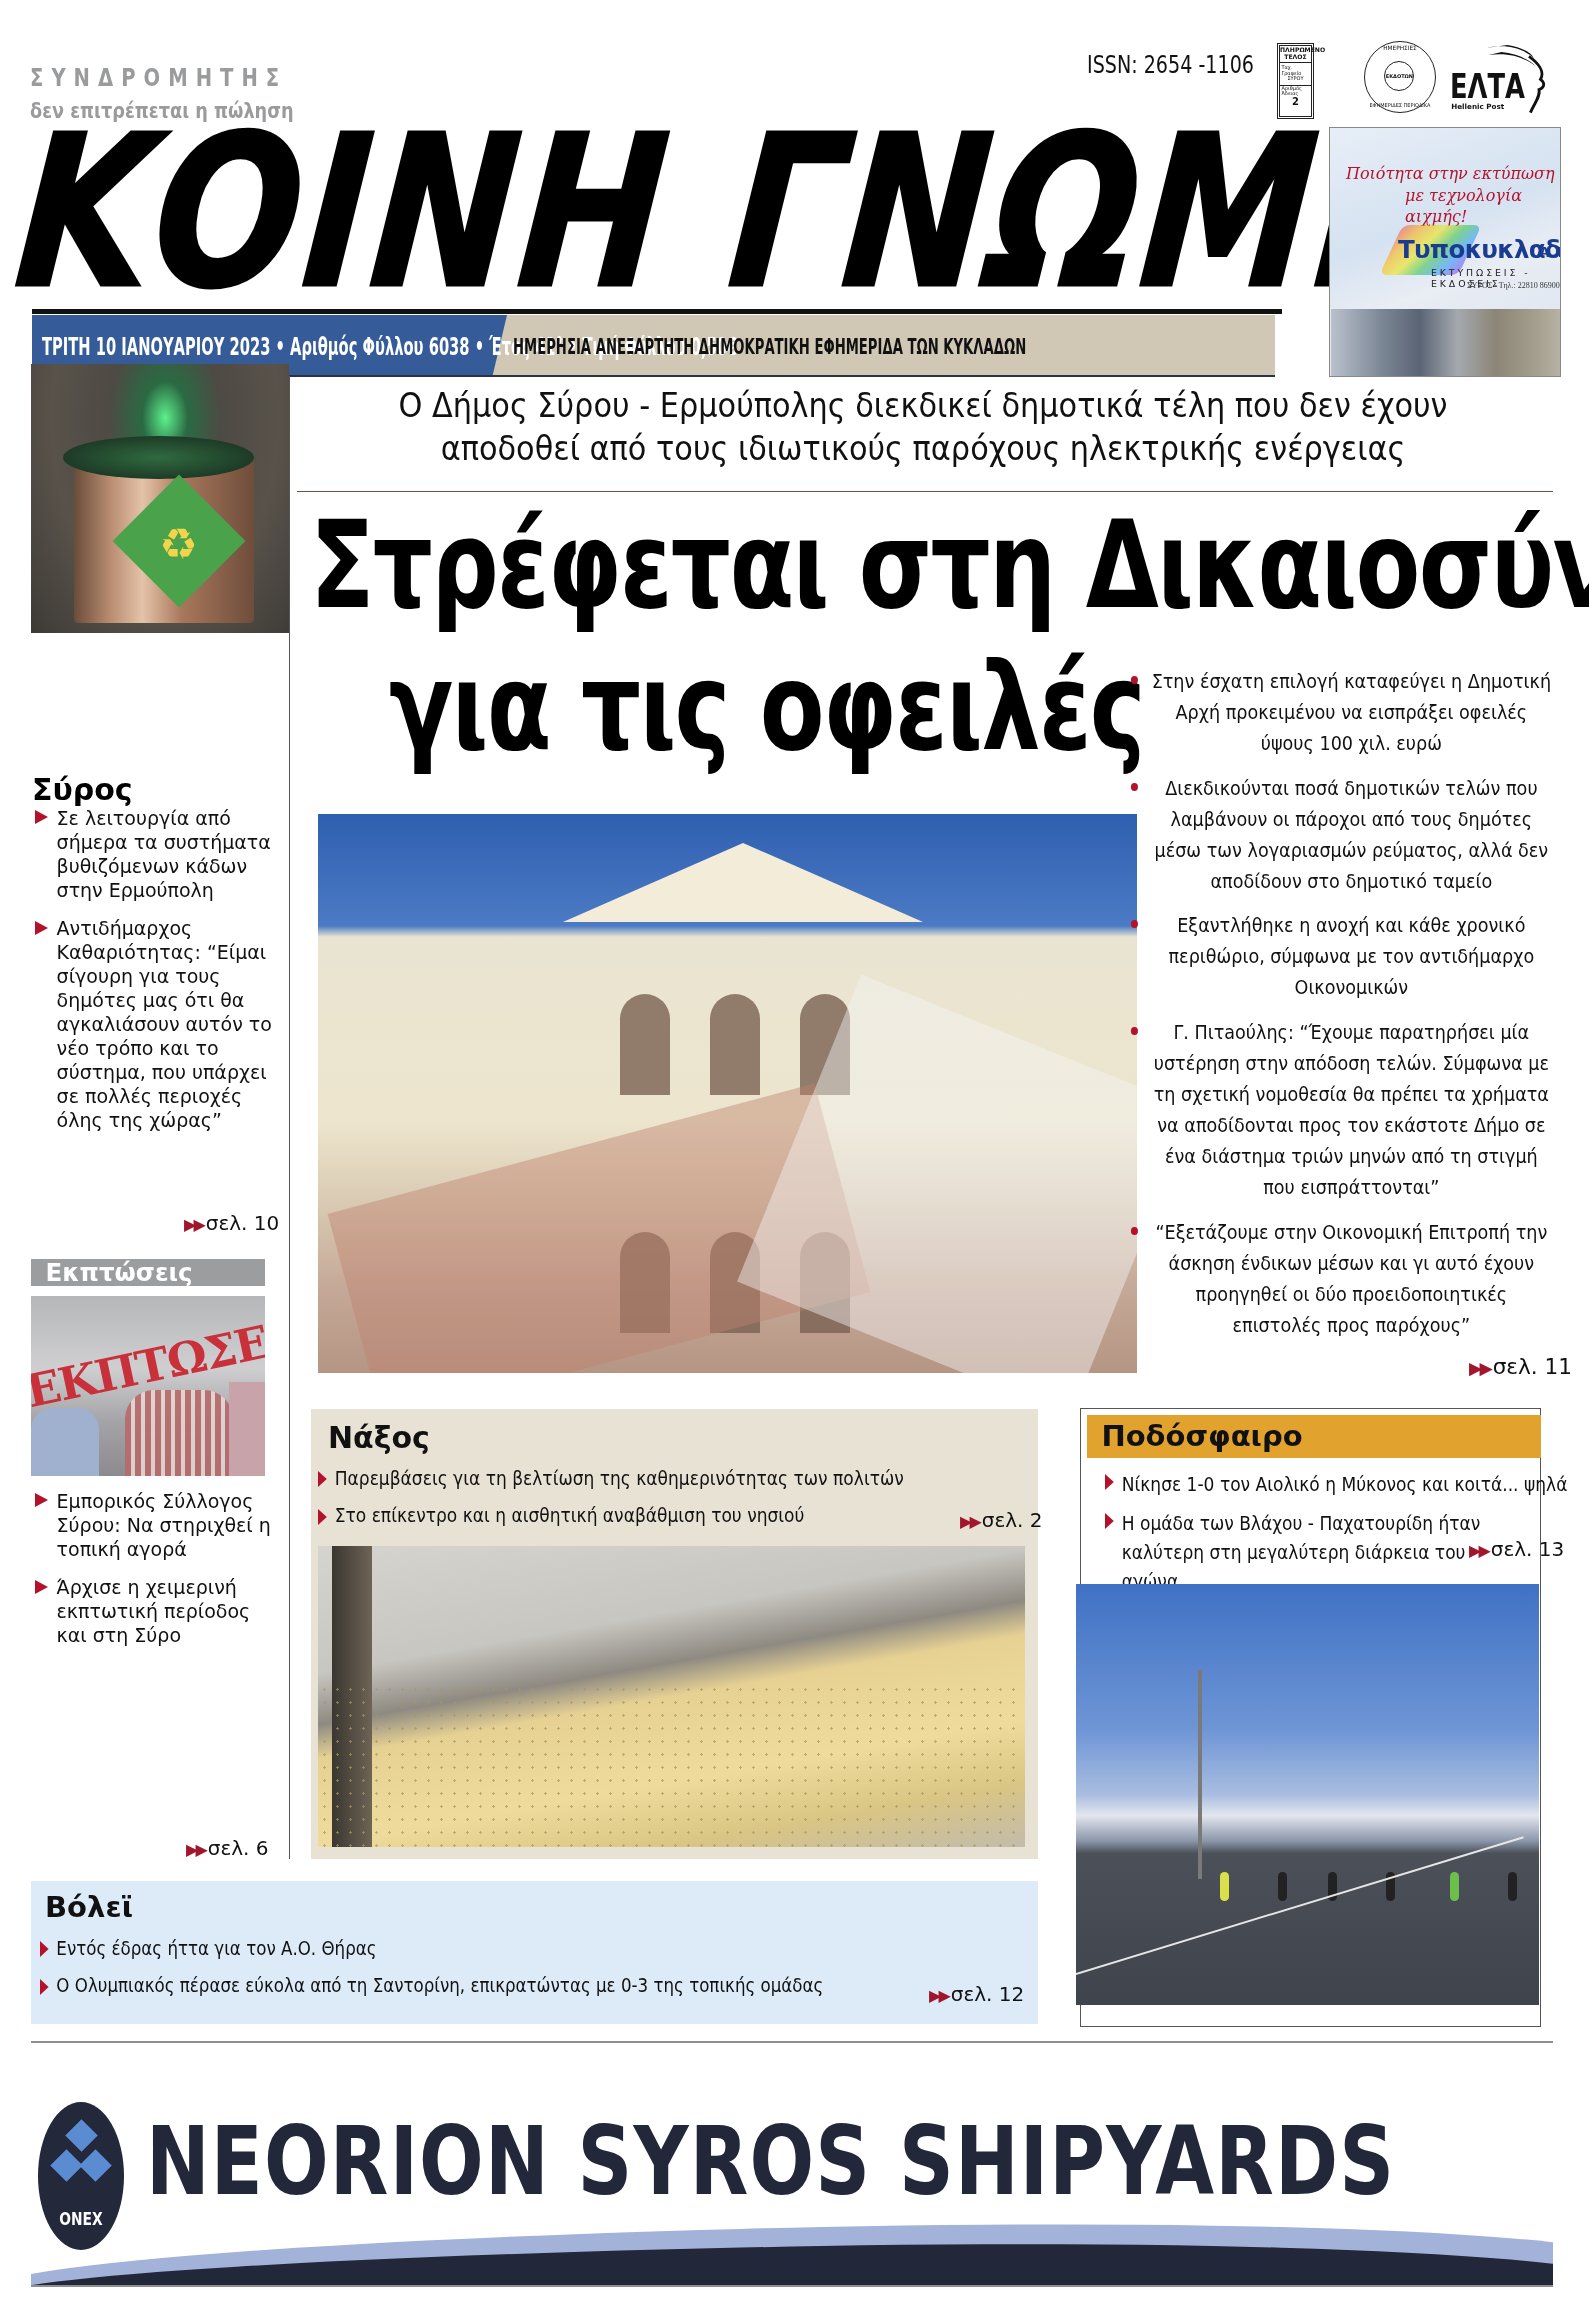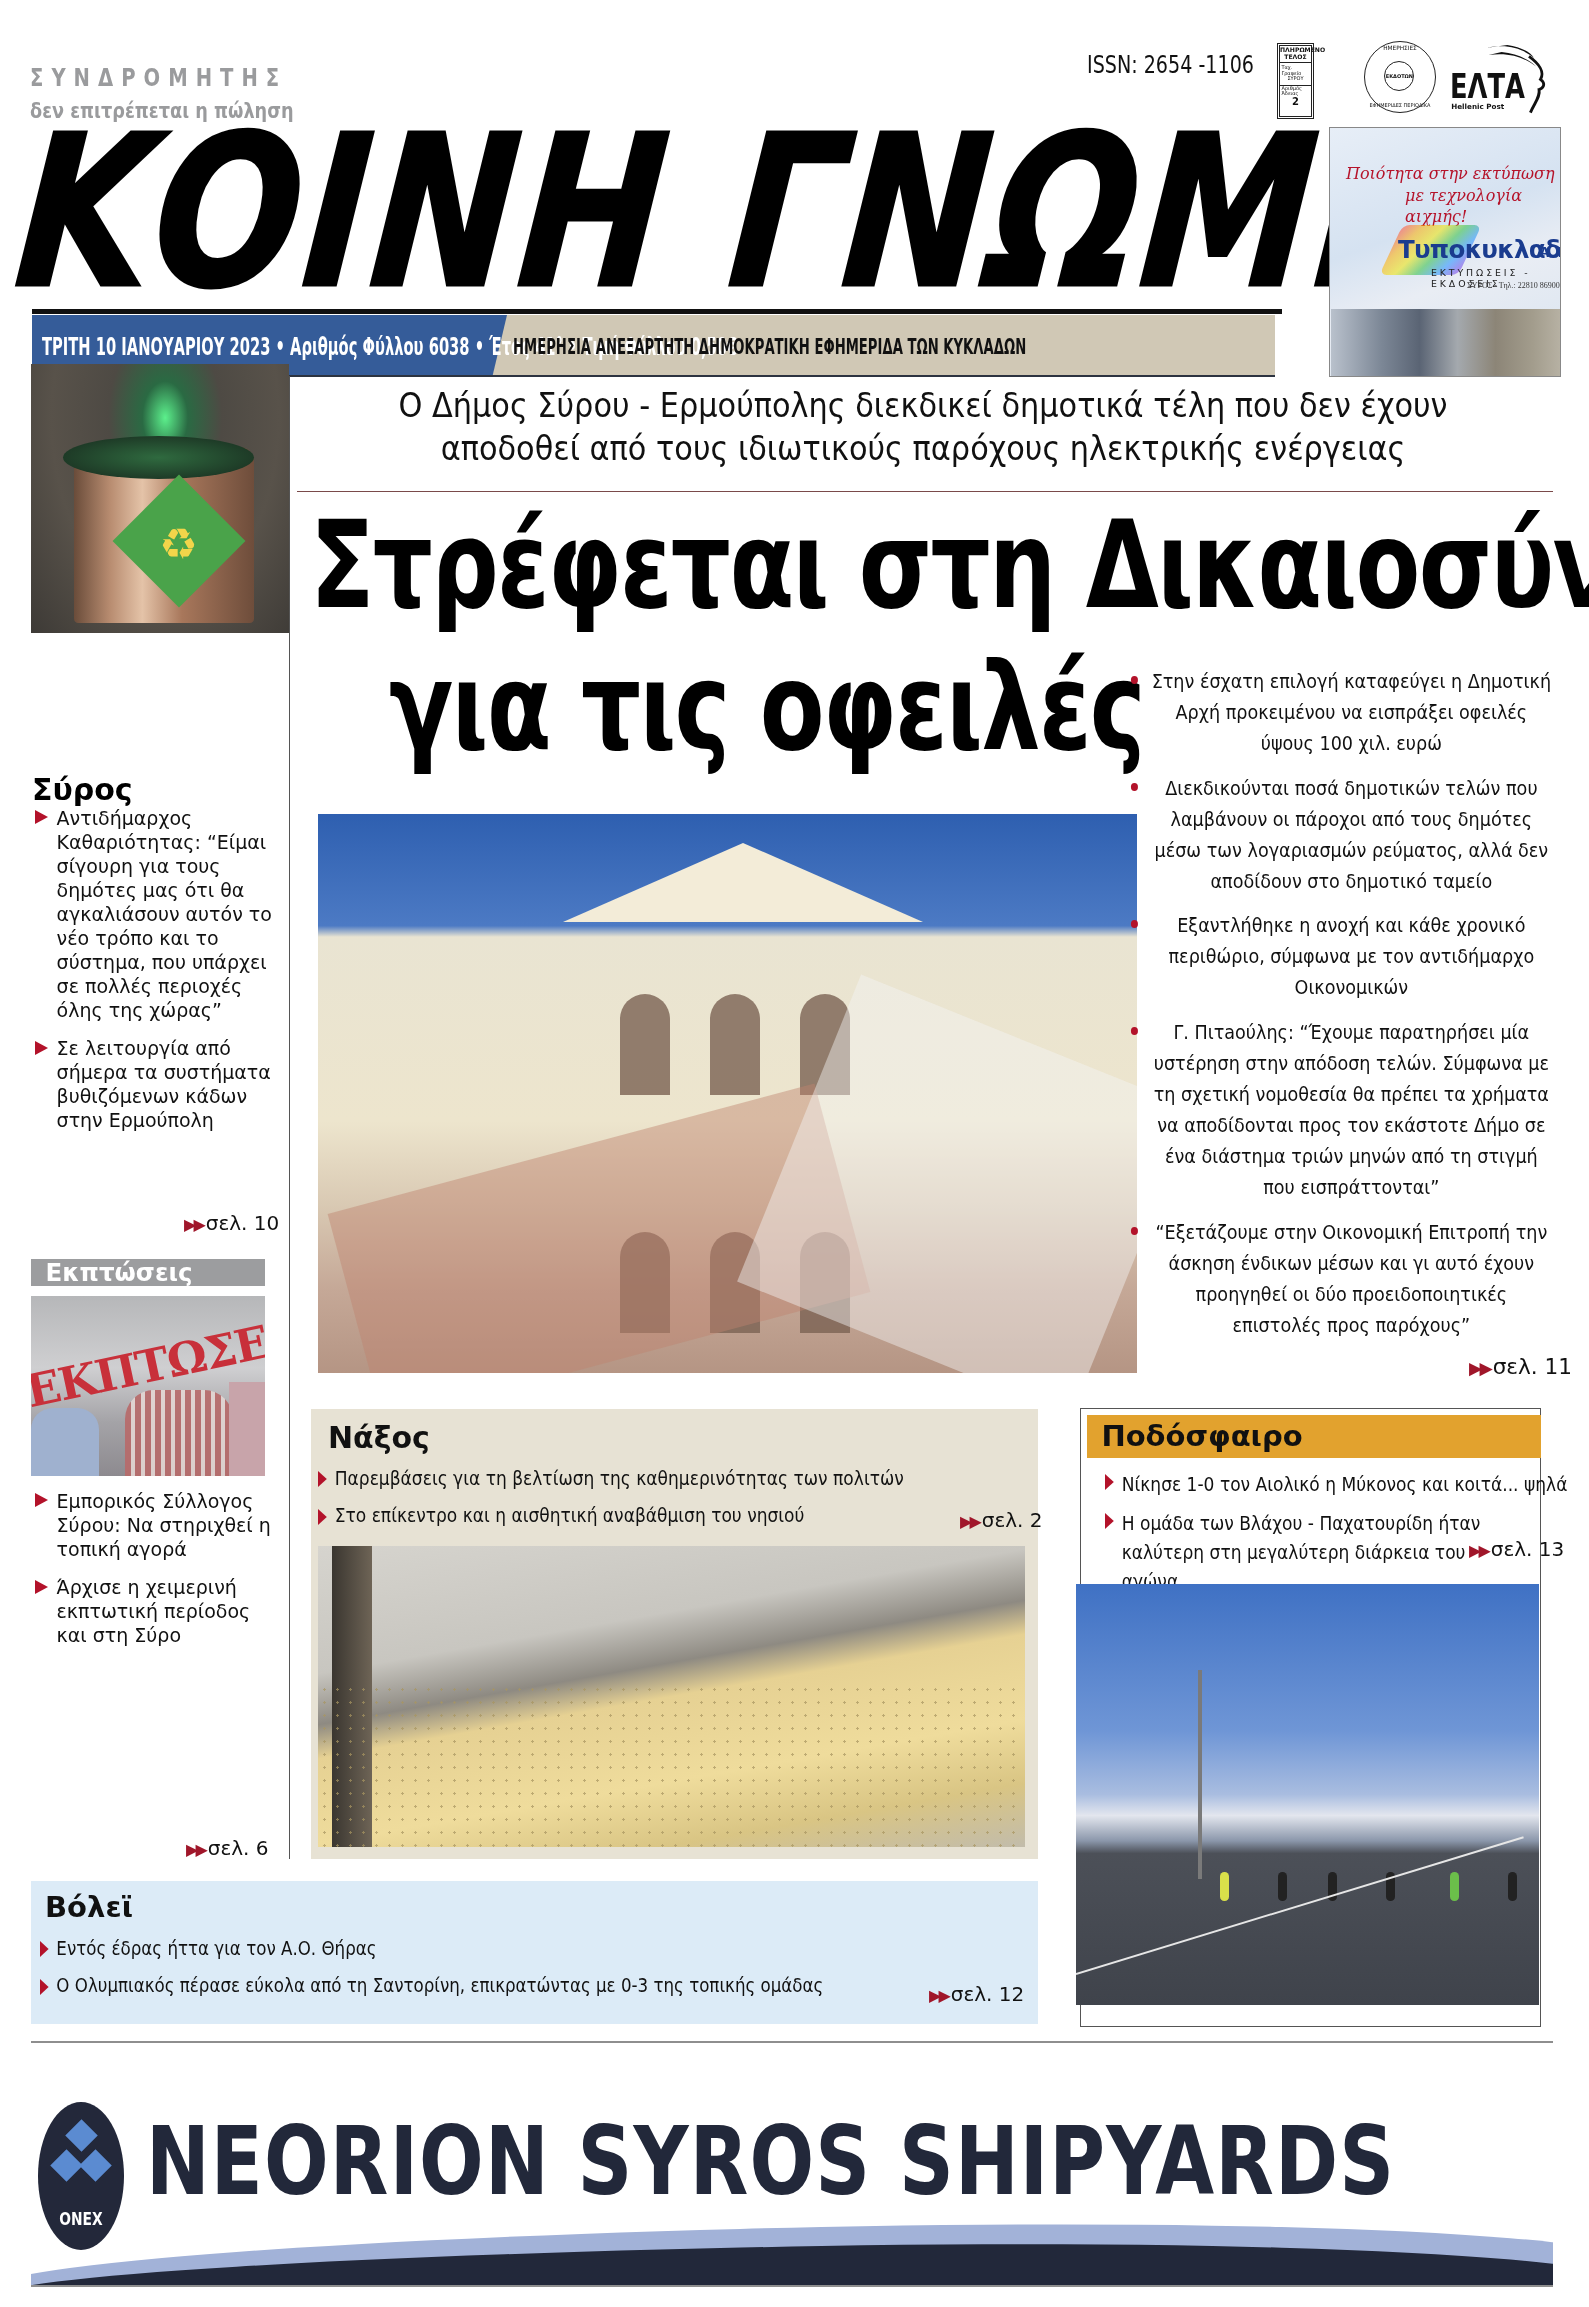--- a/index.html
+++ b/index.html
@@ -187,22 +187,22 @@
 
 <div class="abs img-bin">
   <div class="can"></div>
   <div class="lid"></div>
   <div class="sign"></div>
   <div class="sign-icon">♻</div>
 </div>
 
 <div class="abs section-title syros-title">Σύρος</div>
 <ul class="abs left-list syros-list">
+  <li><span class="arrow"></span><span>Σε λειτουργία από σήμερα τα συστήματα βυθιζόμενων κάδων στην Ερμούπολη</span></li>
   <li><span class="arrow"></span><span>Αντιδήμαρχος Καθαριότητας: “Είμαι σίγουρη για τους δημότες μας ότι θα αγκαλιάσουν αυτόν το νέο τρόπο και το σύστημα, που υπάρχει σε πολλές περιοχές όλης της χώρας”</span></li>
-  <li><span class="arrow"></span><span>Σε λειτουργία από σήμερα τα συστήματα βυθιζόμενων κάδων στην Ερμούπολη</span></li>
 </ul>
 <div class="abs page-ref syros-ref"><span class="dbl">▶▶</span><span>σελ. 10</span></div>
 
 <div class="abs ekpt-title">Εκπτώσεις</div>
 <div class="abs img-sales">
   <div class="m1"></div>
   <div class="m2"></div>
   <div class="m3"></div>
   <div class="banner">ΕΚΠΤΩΣΕΙΣ</div>
 </div>

